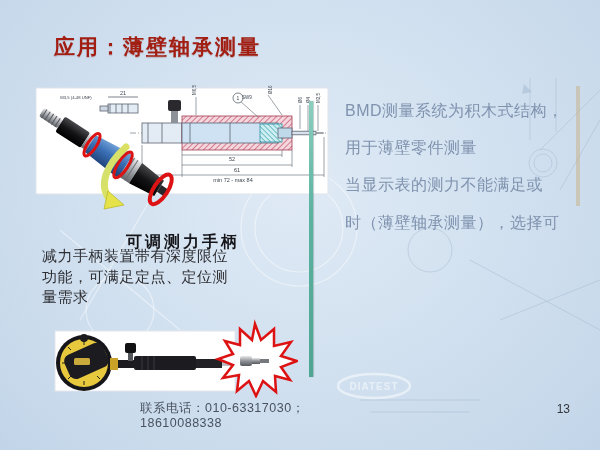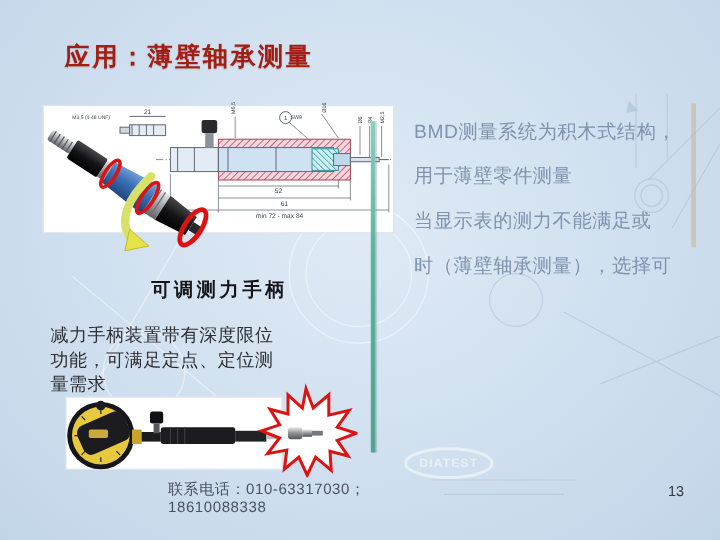--- a/index.html
+++ b/index.html
@@ -20,21 +20,20 @@
   }
   .handle-label{
     left:126px;top:196px;
     font-size:16px;font-weight:bold;letter-spacing:3px;
     color:#15151a;white-space:nowrap;margin-top:36px;
   }
   .left-par{
     left:42px;top:246px;width:280px;
     font-size:15px;line-height:20.5px;color:#2e2e33;
     letter-spacing:0.5px;
-    margin-top:24px;
   }
   .right-col{
     left:345px;top:92px;width:250px;
     font-size:16px;line-height:37.2px;
     color:#7f92ae;letter-spacing:0.5px;white-space:nowrap;
   }
   .divider{
     left:309px;top:101px;width:4px;height:276px;
     background:linear-gradient(180deg,#8ccfbf 0%,#5cb3a0 40%,#4fa591 100%);
     box-shadow:1px 0 1px rgba(60,110,100,.35);

